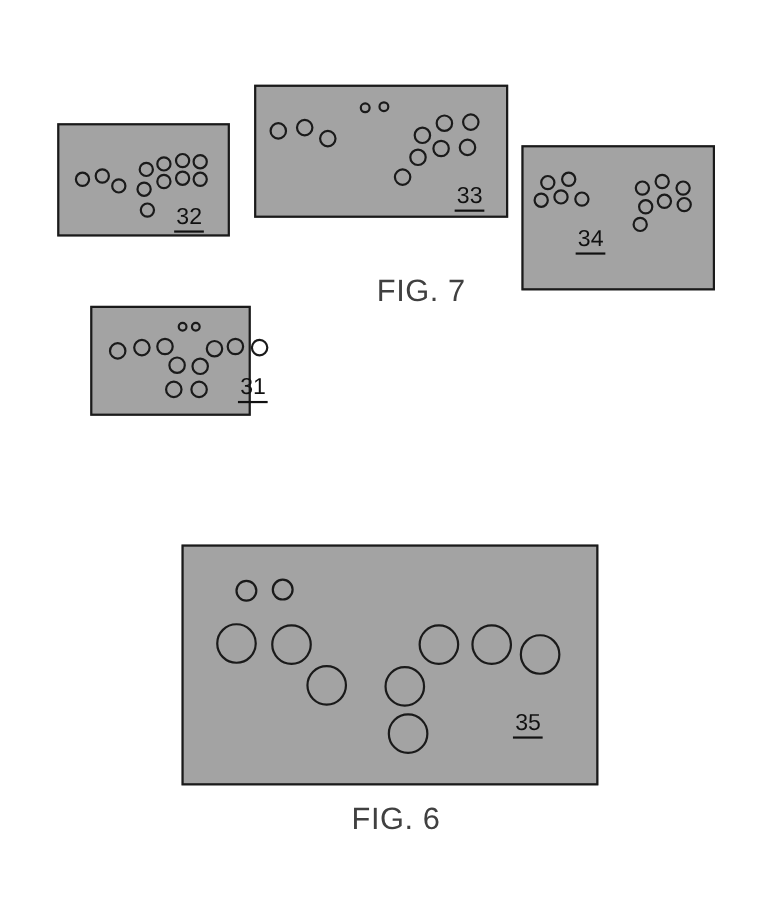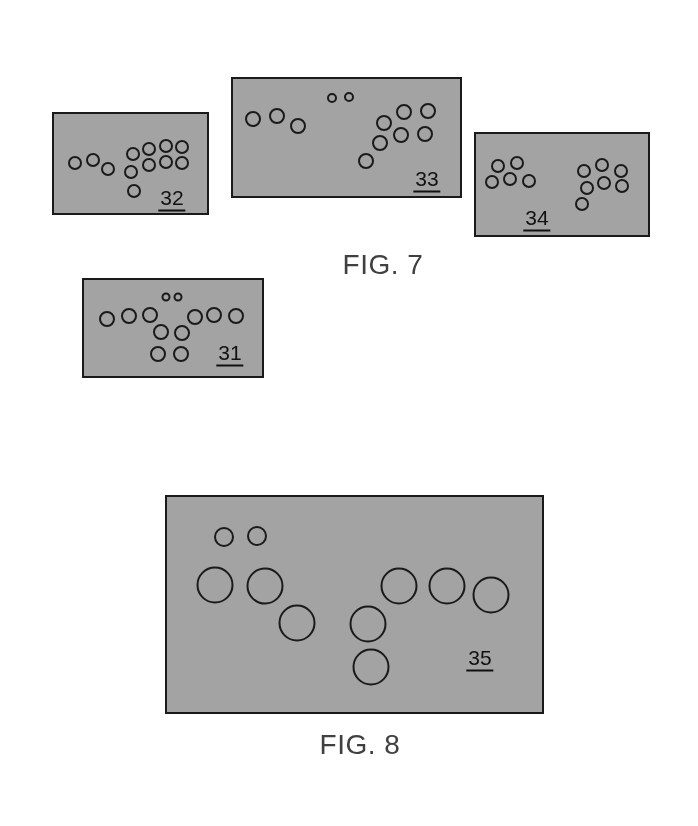--- a/index.html
+++ b/index.html
@@ -86,39 +86,39 @@
         <circle cx="173" cy="35" r="7"></circle>
         <circle cx="197" cy="34" r="7"></circle>
         <circle cx="170" cy="58" r="7"></circle>
         <circle cx="194" cy="57" r="7"></circle>
         <circle cx="149" cy="66" r="7"></circle>
         <circle cx="135" cy="84" r="7"></circle>
       </svg>
     <span class="ref-label" style="left: 194px; top: 101px;">33</span>
   </div>
 
-  <div class="fig-box" style="left: 474px; top: 132px; width: 176px; height: 105px;">
+  <div class="fig-box" style="left: 474px; top: 132px; width: 176px; height: 132px;">
     <svg width="176" height="105" viewBox="0 0 176 105">
         <circle cx="24" cy="34" r="6"></circle>
         <circle cx="43" cy="31" r="6"></circle>
         <circle cx="18" cy="50" r="6"></circle>
         <circle cx="36" cy="47" r="6"></circle>
         <circle cx="55" cy="49" r="6"></circle>
         <circle cx="110" cy="39" r="6"></circle>
         <circle cx="128" cy="33" r="6"></circle>
         <circle cx="147" cy="39" r="6"></circle>
         <circle cx="113" cy="56" r="6"></circle>
         <circle cx="130" cy="51" r="6"></circle>
         <circle cx="148" cy="54" r="6"></circle>
         <circle cx="108" cy="72" r="6"></circle>
       </svg>
     <span class="ref-label" style="left: 61px; top: 85px;">34</span>
   </div>
 
-  <div class="fig-box" style="left: 82px; top: 278px; width: 182px; height: 100px;">
+  <div class="fig-box" style="left: 82px; top: 278px; width: 146px; height: 100px;">
     <svg width="174" height="100" viewBox="0 0 174 100">
         <circle cx="84" cy="19" r="3.5"></circle>
         <circle cx="96" cy="19" r="3.5"></circle>
         <circle cx="25" cy="41" r="7"></circle>
         <circle cx="47" cy="38" r="7"></circle>
         <circle cx="68" cy="37" r="7"></circle>
         <circle cx="113" cy="39" r="7"></circle>
         <circle cx="132" cy="37" r="7"></circle>
         <circle cx="154" cy="38" r="7"></circle>
         <circle cx="79" cy="54" r="7"></circle>
@@ -140,15 +140,15 @@
         <circle cx="132" cy="128" r="17.5"></circle>
         <circle cx="203" cy="129" r="17.5"></circle>
         <circle cx="234" cy="91" r="17.5"></circle>
         <circle cx="282" cy="91" r="17.5"></circle>
         <circle cx="326" cy="100" r="17.5"></circle>
         <circle cx="206" cy="172" r="17.5"></circle>
       </svg>
     <span class="ref-label" style="left: 313px; top: 162px;">35</span>
   </div>
 
-  <div class="fig-caption" style="left: 360px; top: 745px;">FIG. 8</div>
+  <div class="fig-caption" style="left: 360px; top: 745px;">FIG. 6</div>
 
 </div>
 
 </body></html>

